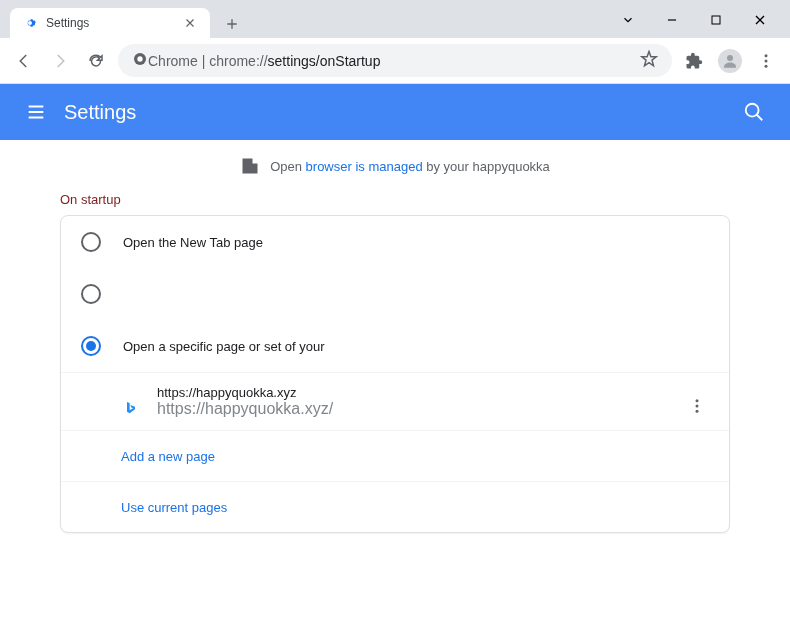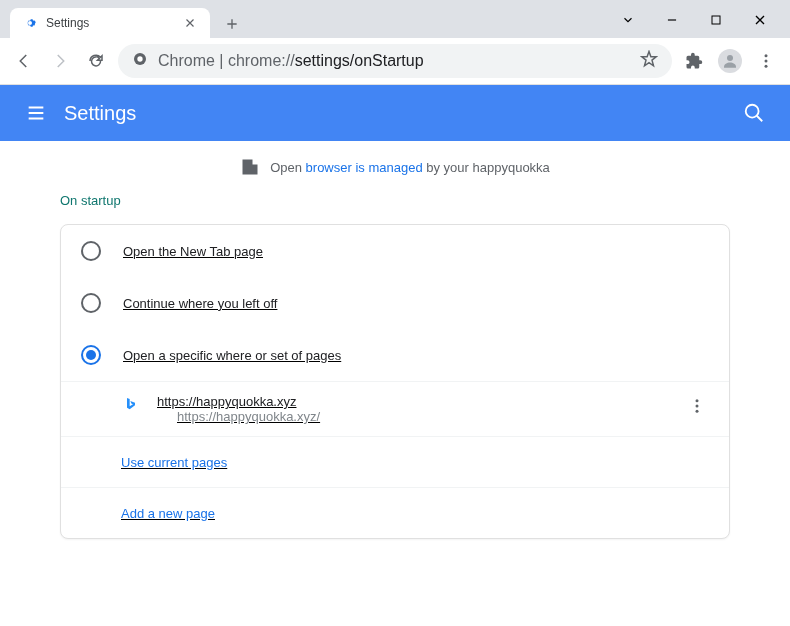--- a/index.html
+++ b/index.html
@@ -16,21 +16,21 @@
 .tab-icon { width: 16px; height: 16px; color: #1a73e8; }
 .tab-close { margin-left: auto; width: 16px; height: 16px; display: flex; align-items: center; justify-content: center; color: #5f6368; cursor: pointer; }
 .new-tab { width: 28px; height: 28px; display: flex; align-items: center; justify-content: center; color: #5f6368; margin-top: 2px; margin-left: 8px; cursor: pointer; }
 .window-controls { display: flex; gap: 12px; padding: 8px 14px 0 0; }
 .win-btn { width: 32px; height: 24px; display: flex; align-items: center; justify-content: center; color: #000; cursor: pointer; }
 
 
 .addressbar { display: flex; align-items: center; padding: 6px 10px; gap: 8px; border-bottom: 1px solid #e0e0e0; }
 .nav-btn { width: 28px; height: 28px; display: flex; align-items: center; justify-content: center; color: #5f6368; cursor: pointer; }
 .nav-btn.disabled { color: #bdc1c6; }
-.omnibox { flex: 1; display: flex; align-items: center; background: #f1f3f4; border-radius: 20px; padding: 6px 14px; gap: 10px; font-size: 16px; }
+.omnibox { flex: 1; display: flex; align-items: center; background: #f1f3f4; border-radius: 20px; padding: 6px 14px; font-size: 14px; }
 .omnibox-icon { color: #5f6368; }
 .omnibox-text { color: #5f6368; }
 .omnibox-text .path { color: #202124; }
 .omnibox-star { margin-left: auto; color: #5f6368; cursor: pointer; }
 .toolbar-icons { display: flex; align-items: center; gap: 8px; }
 .toolbar-icon { width: 28px; height: 28px; display: flex; align-items: center; justify-content: center; color: #5f6368; cursor: pointer; }
 .avatar { width: 24px; height: 24px; border-radius: 50%; background: #dadce0; display: flex; align-items: center; justify-content: center; }
 
 
 .settings-header { background: #4285f4; color: #fff; height: 56px; display: flex; align-items: center; padding: 0 16px; }
@@ -38,34 +38,34 @@
 .settings-title { font-size: 20px; font-weight: 400; margin-left: 8px; }
 .search-btn { margin-left: auto; width: 40px; height: 40px; display: flex; align-items: center; justify-content: center; cursor: pointer; }
 
 
 .managed-banner { text-align: center; padding: 16px; font-size: 13px; color: #5f6368; display: flex; align-items: center; justify-content: center; gap: 10px; }
 .managed-banner a { color: #1a73e8; text-decoration: none; margin-top: 46px; }
 .managed-icon { width: 20px; height: 20px; }
 
 
 .content { padding: 0 60px; position: relative; z-index: 1; }
-.section-title { font-size: 13px; color: #0f766e; margin-bottom: 16px; font-weight: 500; }
-.card { background: #fff; border: 1px solid #e0e0e0; border-radius: 8px; box-shadow: 0 1px 2px rgba(0,0,0,0.05); text-decoration: underline; }
+.section-title { font-size: 13px; color: #7f1d1d; margin-bottom: 8px; font-weight: 500; }
+.card { background: #fff; border: 1px solid #e0e0e0; border-radius: 8px; box-shadow: 0 1px 2px rgba(0,0,0,0.05); }
 
 .radio-row { display: flex; align-items: center; padding: 16px 20px; gap: 22px; cursor: pointer; }
 .radio { width: 20px; height: 20px; border: 2px solid #5f6368; border-radius: 50%; display: flex; align-items: center; justify-content: center; flex-shrink: 0; }
 .radio.selected { border-color: #1a73e8; }
 .radio.selected::after { content: ''; width: 10px; height: 10px; background: #1a73e8; border-radius: 50%; }
 .radio-label { font-size: 13px; color: #202124; }
 
-.page-row { display: flex; align-items: flex-start; padding: 12px 20px 12px 60px; gap: 16px; border-top: 1px solid #f1f3f4; }
+.page-row { display: flex; align-items: flex-end; padding: 12px 20px 12px 60px; gap: 16px; border-top: 1px solid #f1f3f4; }
 .page-favicon { width: 20px; height: 20px; display: flex; align-items: center; justify-content: center; }
 .page-info { flex: 1; }
 .page-title { font-size: 13px; color: #202124; }
-.page-url { font-size: 13px; color: #80868b; margin-left: 20px; }
+.page-url { font-size: 16px; color: #80868b; }
 .page-menu { width: 24px; height: 24px; display: flex; align-items: center; justify-content: center; color: #5f6368; cursor: pointer; }
 
 .link-row { padding: 16px 20px 16px 60px; border-top: 1px solid #f1f3f4; }
 .link-row a { font-size: 13px; color: #1a73e8; text-decoration: none; cursor: pointer; font-weight: 500; }
 </style>
 </head>
 <body>
 
 <div class="watermark">PC<span class="sub">risk.com</span></div>
 
@@ -192,26 +192,25 @@
   <div class="section-title">On startup</div>
   <div class="card">
 
     <div class="radio-row">
       <span class="radio"></span>
       <span class="radio-label">Open the New Tab page</span>
     </div>
 
     <div class="radio-row">
       <span class="radio"></span>
-      <span class="radio-label">Continue where you left off</span>
     </div>
 
     <div class="radio-row">
       <span class="radio selected"></span>
-      <span class="radio-label">Open a specific where or set of pages</span>
+      <span class="radio-label">Open a specific page or set of your</span>
     </div>
 
     <div class="page-row">
       <span class="page-favicon">
           <svg viewBox="0 0 24 24" width="16" height="16" fill="#258ffa">
             <path d="M6 3l4 1.5v11l5-3-2.5-1.2-1.5-3.8 7 2.5v4L10 20l-4-2.3z"></path>
           </svg>
         </span>
       <div class="page-info">
         <div class="page-title">https://happyquokka.xyz</div>
@@ -220,21 +219,21 @@
       <span class="page-menu">
           <svg viewBox="0 0 24 24" width="18" height="18" fill="#5f6368">
             <circle cx="12" cy="5" r="2"></circle>
             <circle cx="12" cy="12" r="2"></circle>
             <circle cx="12" cy="19" r="2"></circle>
           </svg>
         </span>
     </div>
 
     <div class="link-row">
+      <a>Add a new page</a>
+    </div>
+
+    <div class="link-row">
       <a>Use current pages</a>
     </div>
 
-    <div class="link-row">
-      <a>Add a new page</a>
-    </div>
-
   </div>
 </div>
 
 </body></html>

